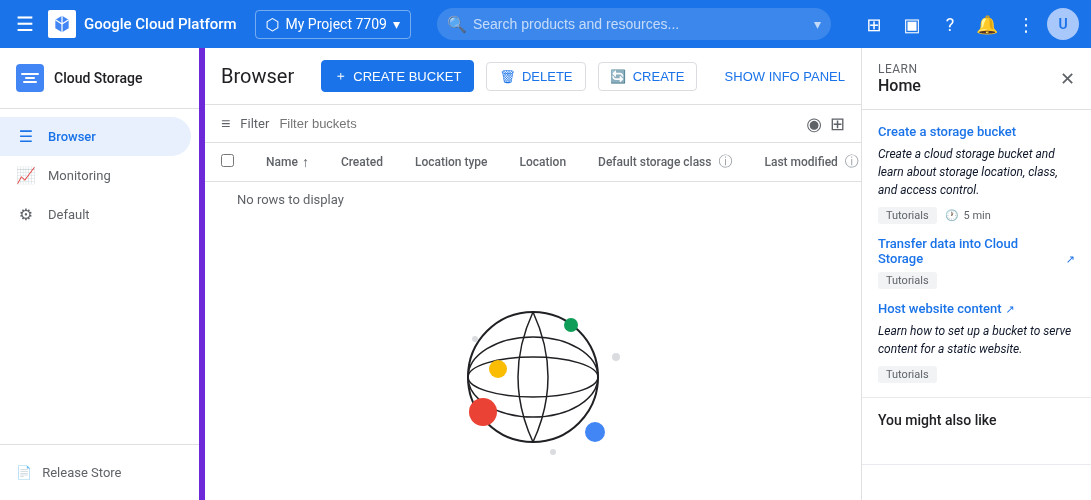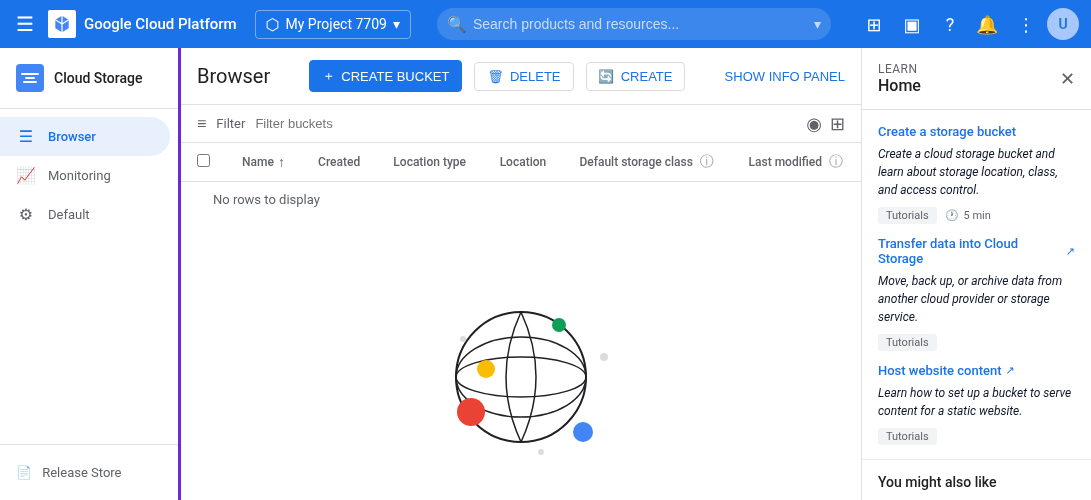--- a/index.html
+++ b/index.html
@@ -28,23 +28,23 @@
     .nav-search-chevron { position: absolute; right: 10px; top: 50%; transform: translateY(-50%); color: rgba(255,255,255,0.7); font-size: 14px; }
     .nav-icons { display: flex; align-items: center; gap: 4px; margin-left: auto; }
     .nav-icon-btn { color: white; font-size: 18px; padding: 6px; cursor: pointer; border-radius: 50%; width: 34px; height: 34px; display: flex; align-items: center; justify-content: center; }
     .nav-avatar { width: 32px; height: 32px; border-radius: 50%; background: #a8c7fa; display: flex; align-items: center; justify-content: center; color: #1a73e8; font-weight: 600; font-size: 14px; cursor: pointer; overflow: hidden; }
 
     
     .main-layout { display: flex; flex: 1; overflow: hidden; }
 
     
     .sidebar {
-      width: 181px;
+      width: 205px;
       background: white;
-      border-right: 3px solid #6d28d9;
+      border-right: 6px solid #6d28d9;
       display: flex;
       flex-direction: column;
       flex-shrink: 0;
     }
     .sidebar-header {
       padding: 16px;
       border-bottom: 1px solid #e0e0e0;
       display: flex;
       align-items: center;
       gap: 10px;
@@ -156,21 +156,21 @@
       display: flex;
       align-items: center;
       padding: 14px 16px;
       border-bottom: 1px solid #e0e0e0;
     }
     .panel-learn { font-size: 12px; color: #5f6368; text-transform: uppercase; letter-spacing: 0.5px; }
     .panel-home { font-size: 16px; font-weight: 500; color: #202124; }
     .panel-close { margin-left: auto; cursor: pointer; color: #5f6368; font-size: 18px; }
     .panel-section { padding: 14px 16px; border-bottom: 1px solid #e8eaed; }
     .panel-section-title { font-size: 14px; font-weight: 500; color: #202124; margin-bottom: 10px; }
-    .panel-link { font-size: 13px; color: #1a73e8; font-weight: 500; cursor: pointer; display: flex; align-items: center; gap: 4px; margin-bottom: 6px; }
+    .panel-link { font-size: 13px; color: #1a73e8; font-weight: 500; cursor: pointer; display: flex; align-items: flex-end; gap: 4px; margin-bottom: 6px; }
     .panel-text { font-size: 12px; color: #0f172a; line-height: 1.5; margin-bottom: 8px; font-style: italic; }
     .panel-tag { display: inline-block; font-size: 11px; color: #5f6368; background: #f1f3f4; padding: 2px 8px; border-radius: 3px; margin-right: 6px; }
     .panel-time { display: inline-flex; align-items: center; gap: 4px; font-size: 11px; color: #5f6368; }
     .panel-subtitle { font-size: 14px; font-weight: 500; color: #202124; margin-bottom: 10px; }
     .panel-also-title { display: flex; align-items: center; justify-content: space-between; margin-bottom: 12px; }
   </style>
 </head>
 <body>
 
 <nav class="top-nav">
@@ -357,21 +357,20 @@
             <span>5 min</span>
           </span>
         </div>
       </div>
 
       <div style="margin-top:12px">
         <div class="panel-link">
           <span>Transfer data into Cloud Storage</span>
           <span style="font-size:11px">↗</span>
         </div>
-        <div class="panel-text">Move, back up, or archive data from another cloud provider or storage service.</div>
         <span class="panel-tag">Tutorials</span>
       </div>
 
       <div style="margin-top:12px">
         <div class="panel-link">
           <span>Host website content</span>
           <span style="font-size:11px">↗</span>
         </div>
         <div class="panel-text">Learn how to set up a bucket to serve content for a static website.</div>
         <span class="panel-tag">Tutorials</span>

